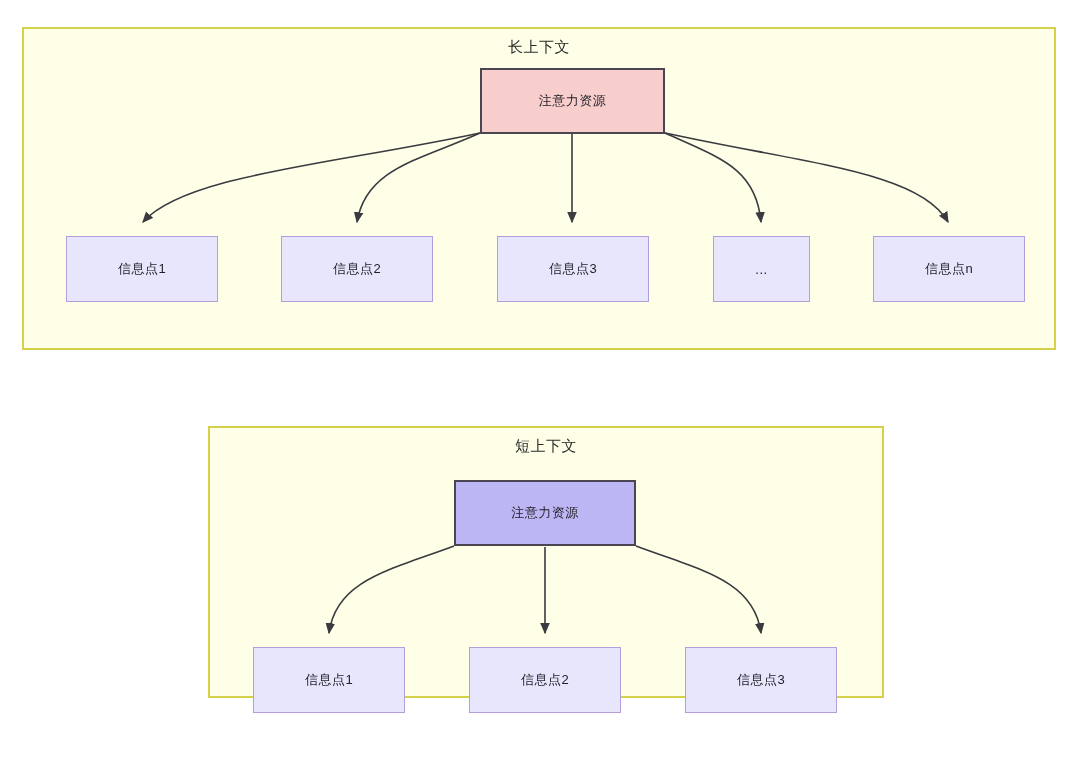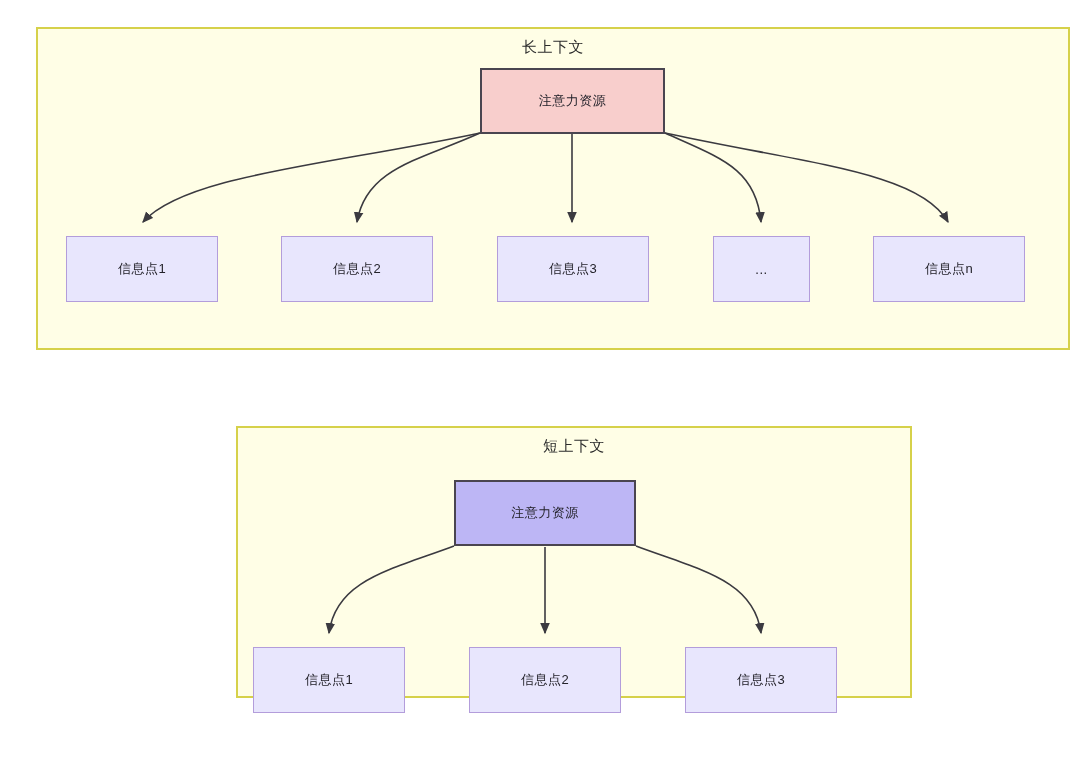--- a/index.html
+++ b/index.html
@@ -21,22 +21,22 @@
     width: 1080px;
     height: 774px;
   }
   
   .group {
     position: absolute;
     background: #fffee6;
     border: 2px solid #d6d14a;
     box-sizing: border-box;
   }
-  #group-long  { left: 36px;  top: 27px;  width: 1034px; height: 323px; }
-  #group-short { left: 208px; top: 426px; width: 676px;  height: 272px; margin-left: 28px; }
+  #group-long  { left: 22px;  top: 27px;  width: 1034px; height: 323px; }
+  #group-short { left: 208px; top: 426px; width: 676px;  height: 272px; }
 
   .group-title {
     position: absolute;
     left: 0;
     width: 100%;
     text-align: center;
     font-size: 15px;
     color: #2b2b2b;
     letter-spacing: 0.5px;
     white-space: nowrap;

